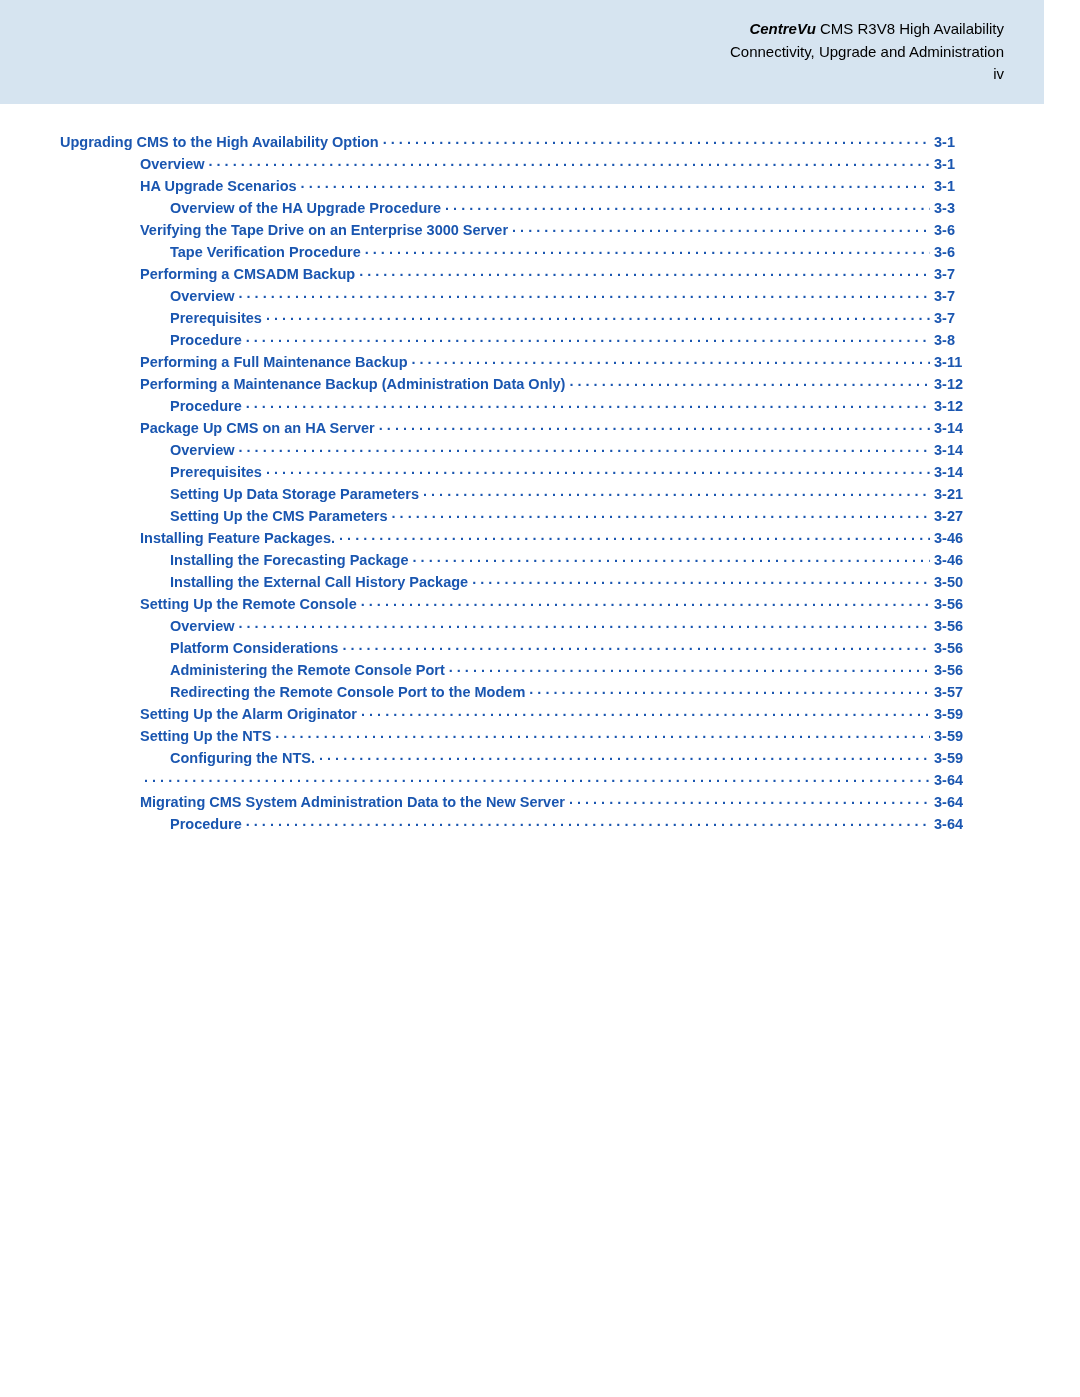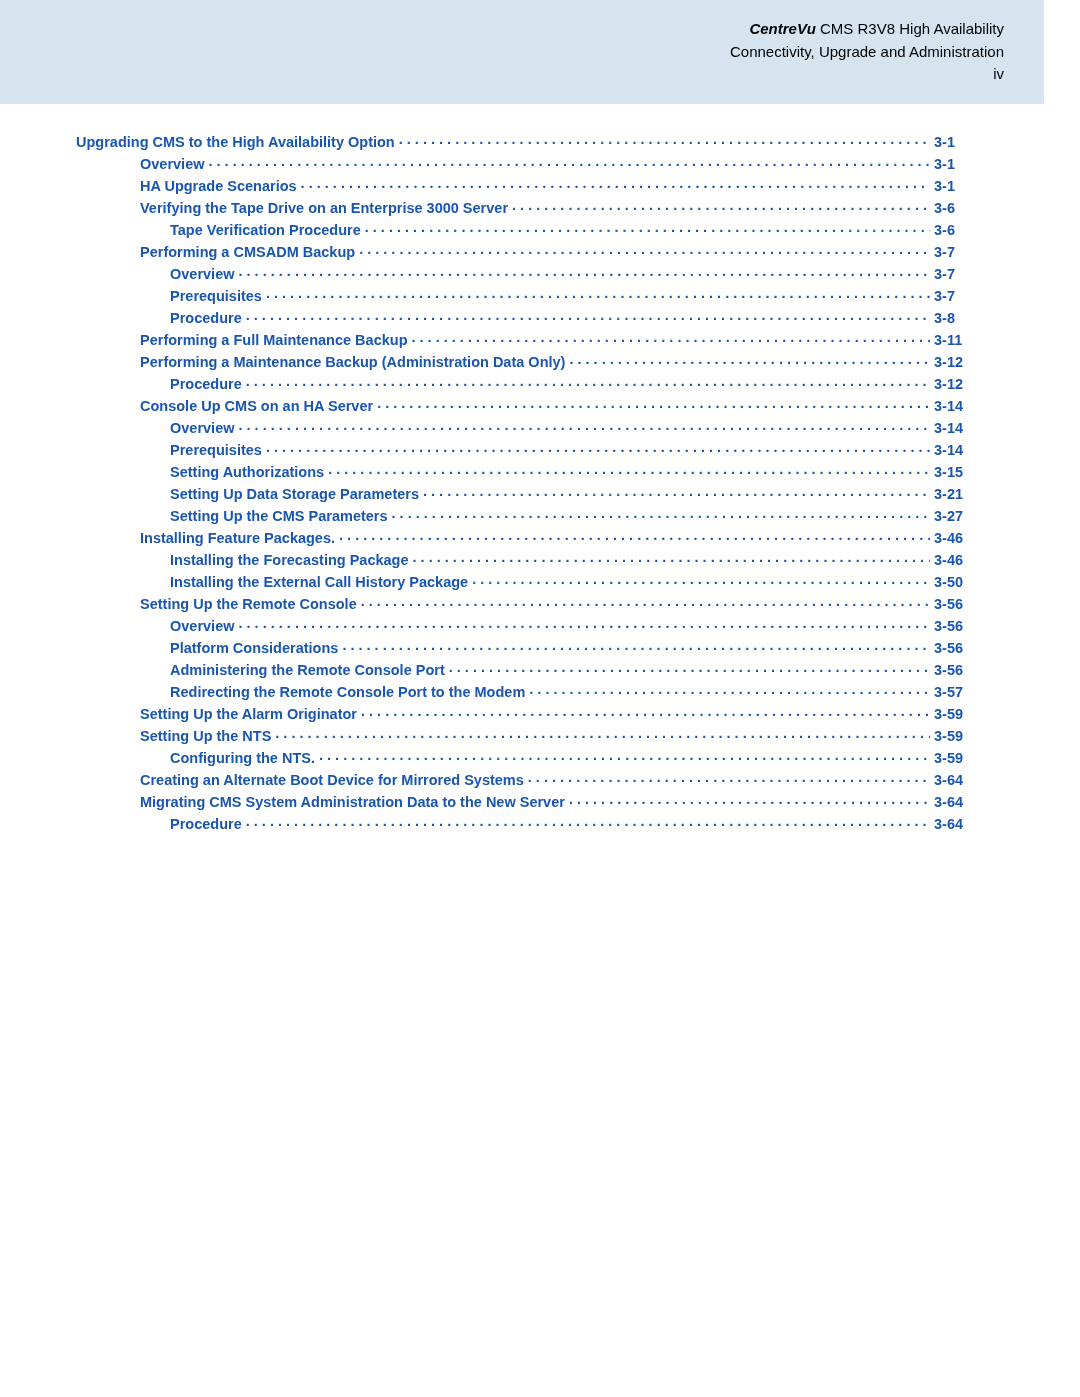--- a/index.html
+++ b/index.html
@@ -74,21 +74,21 @@
     }
 
     .toc-entry .page-num {
       white-space: nowrap;
       flex-shrink: 0;
       min-width: 50px;
       text-align: left;
     }
 
     
-    .indent-0 { padding-left: 0px; margin-left: 16px; }
+    .indent-0 { padding-left: 0px; }
     .indent-1 { padding-left: 80px; }
     .indent-2 { padding-left: 110px; }
   </style>
 </head>
 <body>
 
 <div class="page">
 
   <div class="header">
     <div class="header-title">
@@ -108,20 +108,25 @@
       <div class="toc-entry indent-1">
         <span class="entry-text">Overview</span>
         <span class="dots"></span>
         <span class="page-num">3-1</span>
       </div>
       <div class="toc-entry indent-1">
         <span class="entry-text">HA Upgrade Scenarios</span>
         <span class="dots"></span>
         <span class="page-num">3-1</span>
       </div>
+      <div class="toc-entry indent-2">
+        <span class="entry-text">Overview of the HA Upgrade Procedure</span>
+        <span class="dots"></span>
+        <span class="page-num">3-3</span>
+      </div>
       <div class="toc-entry indent-1">
         <span class="entry-text">Verifying the Tape Drive on an Enterprise 3000 Server</span>
         <span class="dots"></span>
         <span class="page-num">3-6</span>
       </div>
       <div class="toc-entry indent-2">
         <span class="entry-text">Tape Verification Procedure</span>
         <span class="dots"></span>
         <span class="page-num">3-6</span>
       </div>
@@ -154,40 +159,35 @@
         <span class="entry-text">Performing a Maintenance Backup (Administration Data Only)</span>
         <span class="dots"></span>
         <span class="page-num">3-12</span>
       </div>
       <div class="toc-entry indent-2">
         <span class="entry-text">Procedure</span>
         <span class="dots"></span>
         <span class="page-num">3-12</span>
       </div>
       <div class="toc-entry indent-1">
-        <span class="entry-text">Console Up CMS on an HA Server</span>
+        <span class="entry-text">Package Up CMS on an HA Server</span>
         <span class="dots"></span>
         <span class="page-num">3-14</span>
       </div>
       <div class="toc-entry indent-2">
         <span class="entry-text">Overview</span>
         <span class="dots"></span>
         <span class="page-num">3-14</span>
       </div>
       <div class="toc-entry indent-2">
         <span class="entry-text">Prerequisites</span>
         <span class="dots"></span>
         <span class="page-num">3-14</span>
       </div>
       <div class="toc-entry indent-2">
-        <span class="entry-text">Setting Authorizations</span>
-        <span class="dots"></span>
-        <span class="page-num">3-15</span>
-      </div>
-      <div class="toc-entry indent-2">
         <span class="entry-text">Setting Up Data Storage Parameters</span>
         <span class="dots"></span>
         <span class="page-num">3-21</span>
       </div>
       <div class="toc-entry indent-2">
         <span class="entry-text">Setting Up the CMS Parameters</span>
         <span class="dots"></span>
         <span class="page-num">3-27</span>
       </div>
       <div class="toc-entry indent-1">
@@ -239,21 +239,20 @@
         <span class="entry-text">Setting Up the NTS</span>
         <span class="dots"></span>
         <span class="page-num">3-59</span>
       </div>
       <div class="toc-entry indent-2">
         <span class="entry-text">Configuring the NTS.</span>
         <span class="dots"></span>
         <span class="page-num">3-59</span>
       </div>
       <div class="toc-entry indent-1">
-        <span class="entry-text">Creating an Alternate Boot Device for Mirrored Systems</span>
         <span class="dots"></span>
         <span class="page-num">3-64</span>
       </div>
       <div class="toc-entry indent-1">
         <span class="entry-text">Migrating CMS System Administration Data to the New Server</span>
         <span class="dots"></span>
         <span class="page-num">3-64</span>
       </div>
       <div class="toc-entry indent-2">
         <span class="entry-text">Procedure</span>

